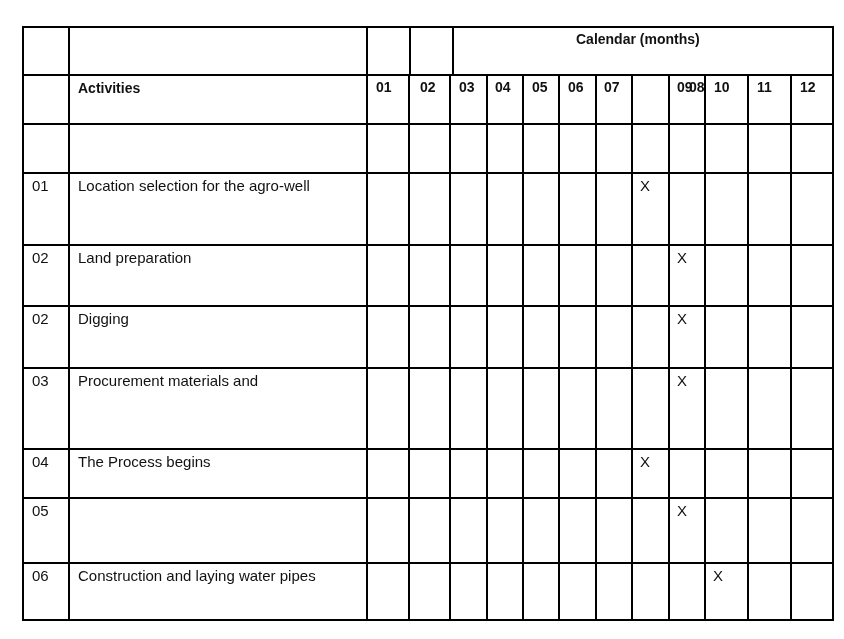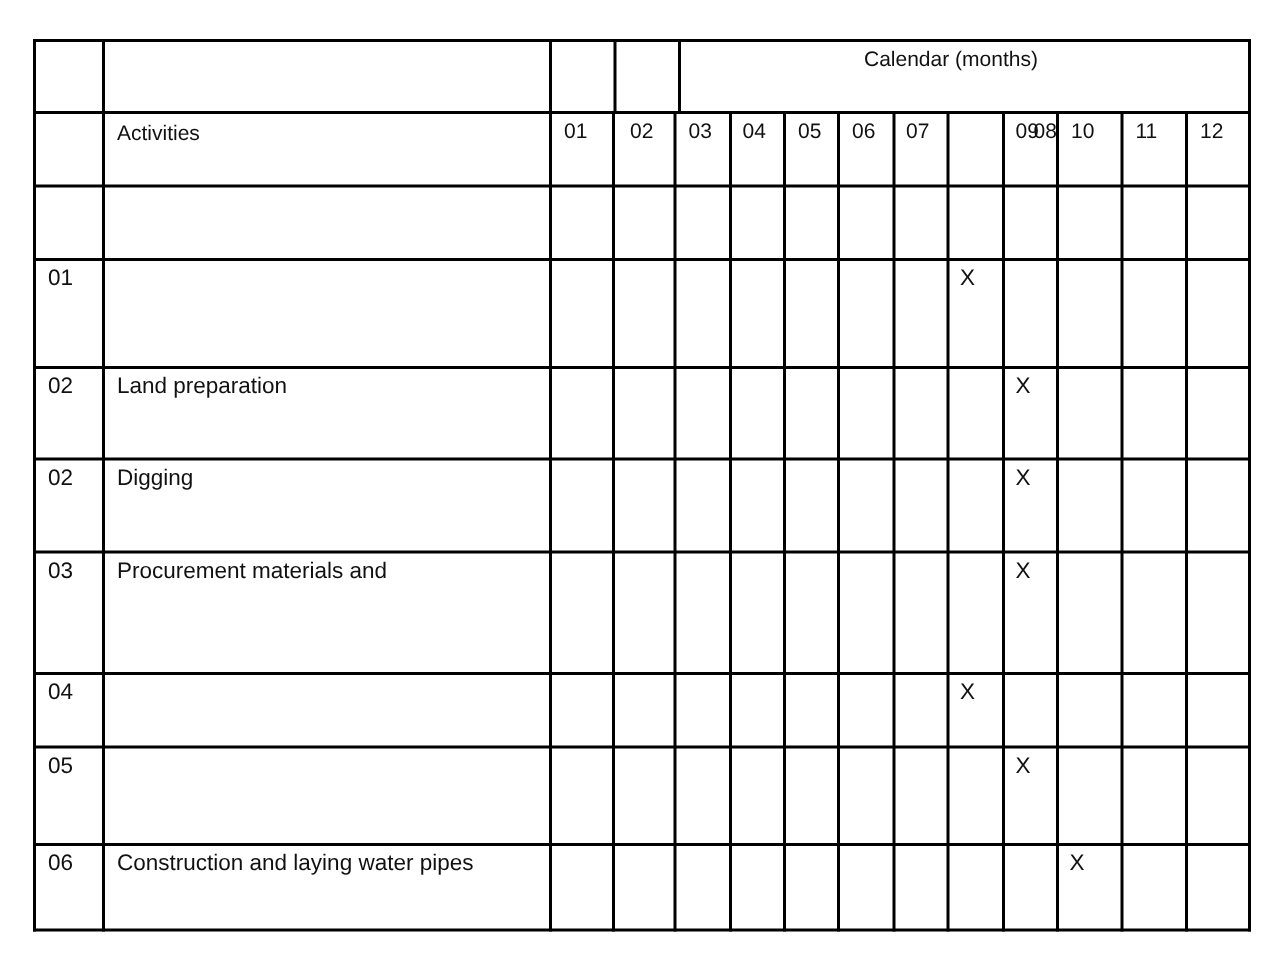--- a/index.html
+++ b/index.html
@@ -2,21 +2,21 @@
 <html><head>
   <meta charset="utf-8">
   <style>
     html, body { margin: 0; padding: 0; background: #ffffff; }
     body { width: 844px; height: 639px; position: relative; font-family: "Liberation Sans", sans-serif; color: #111; }
     .grid { position: absolute; left: 0; top: 0; width: 844px; height: 639px; }
     .hl, .vl { position: absolute; background: #000; }
     .hl { height: 2px; }
     .vl { width: 2px; }
     .txt { position: absolute; font-size: 15px; white-space: nowrap; line-height: 18px; }
-    .bold { font-weight: normal; font-size: 14px; }
+    .bold { font-weight: bold; font-size: 14px; }
     .x { position: absolute; font-size: 15px; line-height: 18px; }
   </style>
 </head>
 <body>
 
 <div class="grid">
 
   <div class="hl" style="left:22px; width:812px; top:26px;"></div>
   <div class="hl" style="left:22px; width:812px; top:74px;"></div>
   <div class="hl" style="left:22px; width:812px; top:123px;"></div>
@@ -59,35 +59,37 @@
   <div class="txt bold" style="left:532px; top:78px;">05</div>
   <div class="txt bold" style="left:568px; top:78px;">06</div>
   <div class="txt bold" style="left:604px; top:78px;">07</div>
   <div class="txt bold" style="left:641px; top:78px;margin-left:48px;">08</div>
   <div class="txt bold" style="left:677px; top:78px;">09</div>
   <div class="txt bold" style="left:714px; top:78px;">10</div>
   <div class="txt bold" style="left:757px; top:78px;">11</div>
   <div class="txt bold" style="left:800px; top:78px;">12</div>
 
   <div class="txt" style="left:32px; top:177px;">01</div>
+  <div class="txt" style="left:78px; top:177px;">Location selection for the agro-well</div>
   <div class="x" style="left:640px; top:177px;">X</div>
 
   <div class="txt" style="left:32px; top:249px;">02</div>
   <div class="txt" style="left:78px; top:249px;">Land preparation</div>
   <div class="x" style="left:677px; top:249px;">X</div>
 
   <div class="txt" style="left:32px; top:310px;">02</div>
   <div class="txt" style="left:78px; top:310px;">Digging</div>
   <div class="x" style="left:677px; top:310px;">X</div>
 
   <div class="txt" style="left:32px; top:372px;">03</div>
   <div class="txt" style="left:78px; top:372px;">Procurement materials and</div>
   <div class="x" style="left:677px; top:372px;">X</div>
 
   <div class="txt" style="left:32px; top:453px;">04</div>
+  <div class="txt" style="left:78px; top:453px;">The Process begins</div>
   <div class="x" style="left:640px; top:453px;">X</div>
 
   <div class="txt" style="left:32px; top:502px;">05</div>
   <div class="x" style="left:677px; top:502px;">X</div>
 
   <div class="txt" style="left:32px; top:567px;">06</div>
   <div class="txt" style="left:78px; top:567px;">Construction and laying water pipes</div>
   <div class="x" style="left:713px; top:567px;">X</div>
 </div>
 

